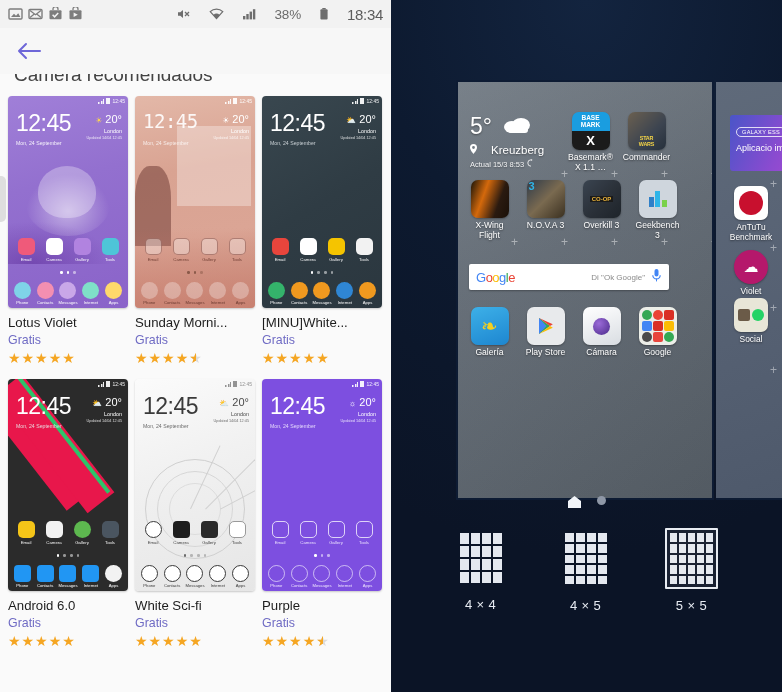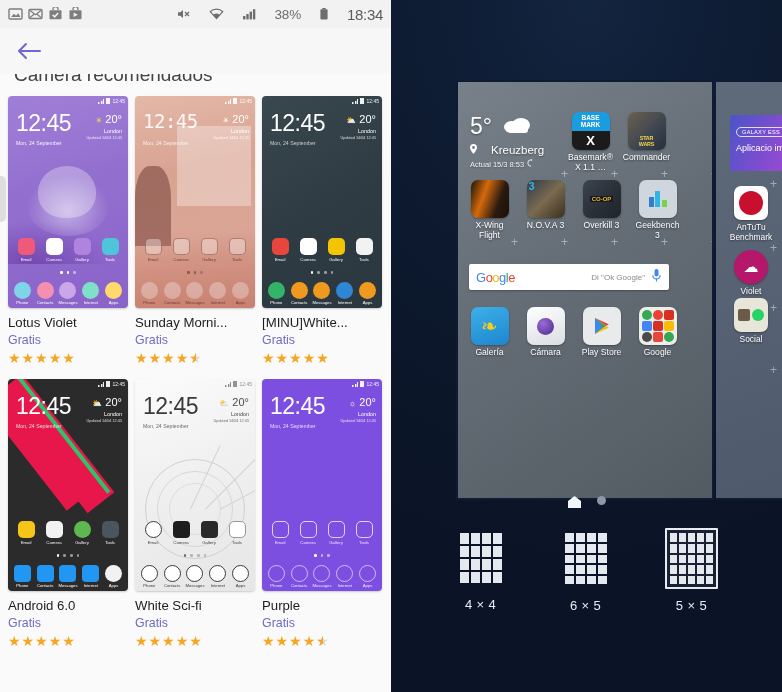--- a/index.html
+++ b/index.html
@@ -877,35 +877,35 @@
       </div>
 
       <div class="pv-row3">
         <div class="pv-app">
           <div class="ic" style="background:linear-gradient(160deg,#3db0e8,#1d86d0);display:flex;align-items:center;justify-content:center">
             <span style="color:#f5d020;font-size:20px;line-height:1">❧</span>
           </div>
           <div class="lb">Galería</div>
         </div>
         <div class="pv-app">
-          <div class="ic" style="background:linear-gradient(160deg,#ffffff,#d9dde2);display:flex;align-items:center;justify-content:center">
-            <span style="width:17px;height:17px;border-radius:50%;background:radial-gradient(circle at 35% 32%,#9b6bd8,#4a2a8a);display:block"></span>
-          </div>
-          <div class="lb">Cámara</div>
-        </div>
-        <div class="pv-app">
           <div class="ic" style="background:#e8eaec;display:flex;align-items:center;justify-content:center">
             <svg width="17" height="18" viewBox="0 0 17 18">
                 <path d="M2 1l11 8-11 8z" fill="#34a853"></path>
                 <path d="M2 1l7.5 8L2 17z" fill="#4285f4"></path>
                 <path d="M2 17l11-8 2.8 1.8L2 17z" fill="#fbbc05"></path>
                 <path d="M2 1l13.8 6.2L13 9z" fill="#ea4335"></path>
               </svg>
           </div>
           <div class="lb">Play Store</div>
+        </div>
+        <div class="pv-app">
+          <div class="ic" style="background:linear-gradient(160deg,#ffffff,#d9dde2);display:flex;align-items:center;justify-content:center">
+            <span style="width:17px;height:17px;border-radius:50%;background:radial-gradient(circle at 35% 32%,#9b6bd8,#4a2a8a);display:block"></span>
+          </div>
+          <div class="lb">Cámara</div>
         </div>
         <div class="pv-app">
           <div class="ic" style="background:#eceee8;display:grid;grid-template-columns:repeat(3,1fr);grid-template-rows:repeat(3,1fr);gap:1px;padding:3px">
             <i style="background:#34a853;border-radius:50%"></i>
               <i style="background:#ea4335;border-radius:50%"></i>
               <i style="background:#d93025;border-radius:2px"></i>
             <i style="background:#4285f4;border-radius:2px"></i>
               <i style="background:#d93025;border-radius:2px"></i>
               <i style="background:#fbbc05;border-radius:2px"></i>
             <i style="background:#4a4a4a;border-radius:50%"></i>
@@ -970,21 +970,21 @@
               <i></i>
               <i></i>
               <i></i>
               <i></i>
               <i></i>
               <i></i>
               <i></i>
               <i></i>
           </span>
         </span>
-        <div class="cap">6 × 5</div>
+        <div class="cap">4 × 5</div>
       </div>
 
       <div class="opt sel">
         <span class="box">
           <span class="gr" style="grid-template-columns:repeat(5,7.2px);grid-template-rows:repeat(5,8.6px)">
             <i></i>
               <i></i>
               <i></i>
               <i></i>
               <i></i>

